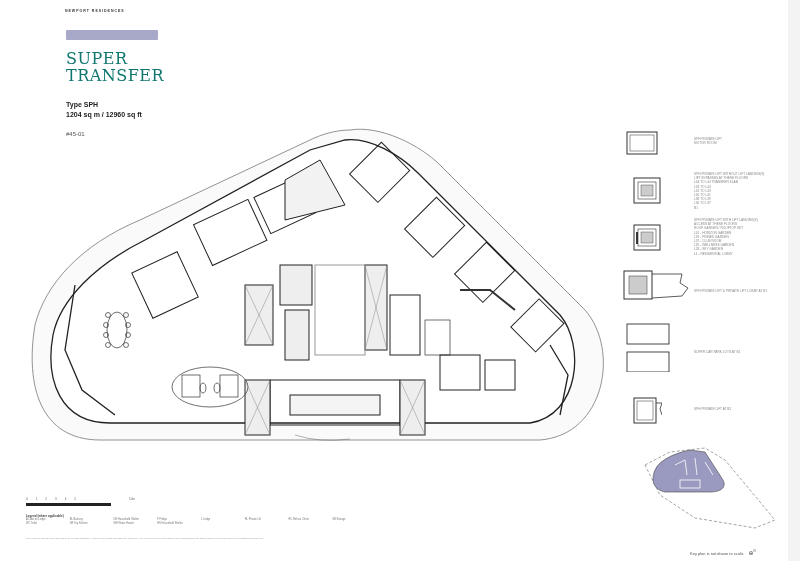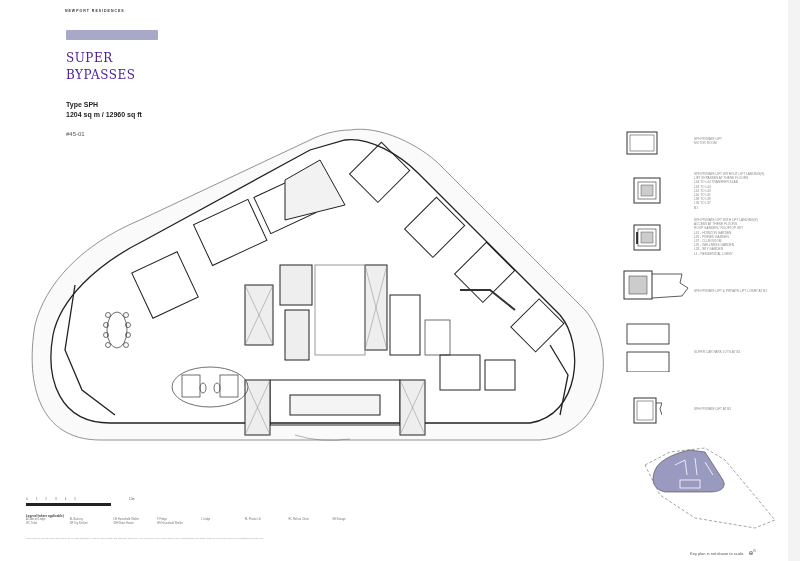--- a/index.html
+++ b/index.html
@@ -7,21 +7,21 @@
       width: 800px; height: 561px; overflow: hidden;
       background: #ffffff;
       font-family: "Liberation Sans", sans-serif;
       color: #222;
       position: relative;
     }
     .page { position: absolute; left: 0; top: 0; width: 800px; height: 561px; background: #fff; }
     .right-shade { position: absolute; right: 0; top: 0; width: 12px; height: 561px; background: #f3f3f3; }
     .brand { position: absolute; left: 65px; top: 9px; font-size: 3.5px; letter-spacing: 1px; font-weight: bold; color: #333; }
     .accent-bar { position: absolute; left: 66px; top: 30px; width: 92px; height: 10px; background: #a8a8c8; border-radius: 1px; }
-    .title { position: absolute; left: 66px; top: 50px; font-family: "DejaVu Serif", serif; font-size: 12px; line-height: 17px; letter-spacing: 0.5px; color: #4c1d95; }
+    .title { position: absolute; left: 66px; top: 50px; font-family: "DejaVu Serif", serif; font-size: 16px; line-height: 17px; letter-spacing: 0.5px; color: #0f766e; }
     .type { position: absolute; left: 66px; top: 100px; font-size: 7px; font-weight: bold; line-height: 10px; color: #222; }
     .unit { position: absolute; left: 66px; top: 131px; font-size: 6px; color: #555; }
 
     .plan { position: absolute; left: 20px; top: 125px; width: 590px; height: 330px; }
 
     .legend-item { position: absolute; left: 622px; }
     .legend-text { position: absolute; left: 694px; font-size: 3.2px; line-height: 4.2px; color: #888; white-space: pre-line; }
 
     .scale { position: absolute; left: 26px; top: 497px; }
     .scale-ticks { display: flex; gap: 8px; font-size: 3px; color: #666; }
@@ -37,21 +37,21 @@
 </head>
 <body>
 
 <div class="page">
   <div class="right-shade"></div>
 
   <div class="brand">NEWPORT RESIDENCES</div>
   <div class="accent-bar"></div>
   <div class="title">
     <div>SUPER</div>
-    <div>BYPASSES</div>
+    <div>TRANSFER</div>
   </div>
   <div class="type">
     <div>Type SPH</div>
     <div>1204 sq m / 12960 sq ft</div>
   </div>
   <div class="unit">#45-01</div>
 
   <svg class="plan" viewBox="0 0 590 330" xmlns="http://www.w3.org/2000/svg">
     <g fill="none" stroke="#444" stroke-width="0.8">
 

